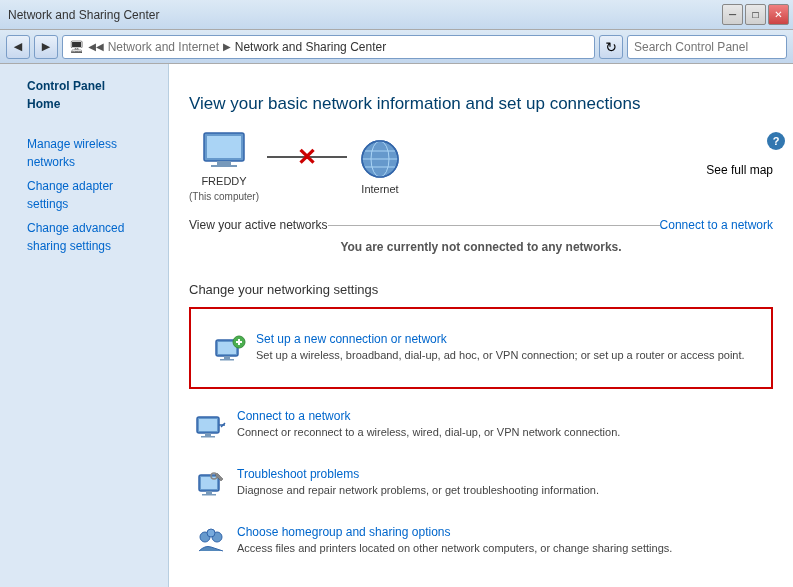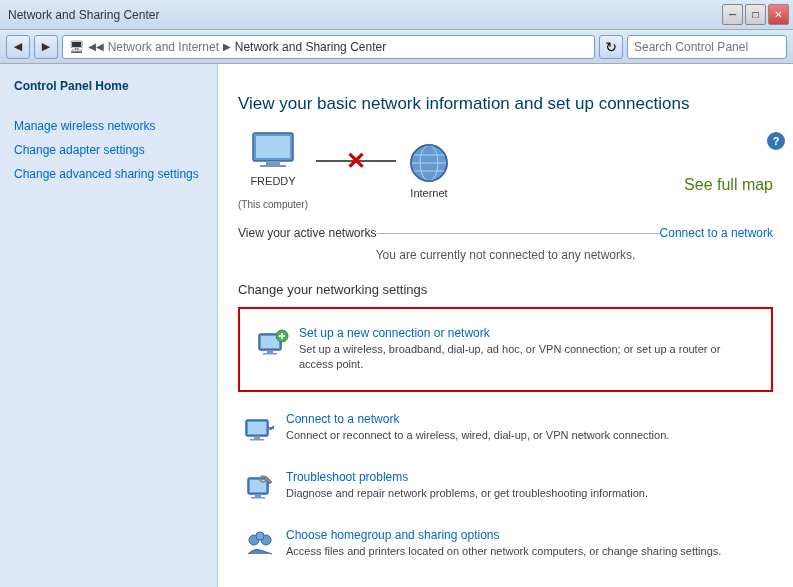--- a/index.html
+++ b/index.html
@@ -134,24 +134,24 @@
 
     
     .main-layout {
       display: flex;
       flex: 1;
       overflow: hidden;
     }
 
     
     .sidebar {
-      width: 218px;
+      width: 169px;
       background: #dce8f5;
       border-right: 1px solid #b8cee0;
-      padding: 10px 0;
+      padding: 10px 13px;
       flex-shrink: 0;
     }
     .sidebar-link {
       display: block;
       padding: 3px 14px;
       color: #0066cc;
       text-decoration: none;
       font-size: 12px;
       cursor: pointer;
       line-height: 1.5;
@@ -194,35 +194,34 @@
     }
     .net-label {
       font-size: 11px;
       color: #333;
       text-align: center;
     }
     .net-sublabel {
       font-size: 10px;
       color: #555;
       text-align: left;
-      margin-top: 8px;
     }
     .net-connector {
       display: flex;
       align-items: center;
       padding: 0 8px;
       padding-bottom: 20px;
     }
 
     .full-map-link {
       position: absolute;
       right: 20px;
-      top: 112px;
-      color: #4d7c0f;
-      font-size: 16px;
+      top: 99px;
+      color: #000000;
+      font-size: 12px;
       cursor: pointer;
       text-decoration: none;
     }
 
     
     .section-header {
       display: flex;
       align-items: center;
       margin-bottom: 8px;
     }
@@ -241,42 +240,43 @@
       font-size: 12px;
       cursor: pointer;
       text-decoration: none;
       white-space: nowrap;
     }
 
     .no-network-text {
       font-size: 12px;
       color: #555;
       text-align: center;
-      margin-bottom: 20px;
+      margin-bottom: 28px;
+      font-weight: bold;
     }
 
     
     .settings-title {
       font-size: 13px;
       color: #333;
       margin-bottom: 10px;
       font-weight: normal;
     }
 
     
     .action-item {
       display: flex;
       align-items: flex-start;
       margin-bottom: 14px;
       gap: 10px;
       padding: 6px;
     }
     .action-item.highlighted {
       border: 2px solid #cc0000;
-      padding: 17px;
+      padding: 23px;
     }
     .action-icon {
       width: 32px;
       height: 32px;
       flex-shrink: 0;
       display: flex;
       align-items: center;
       justify-content: center;
     }
     .action-text {

